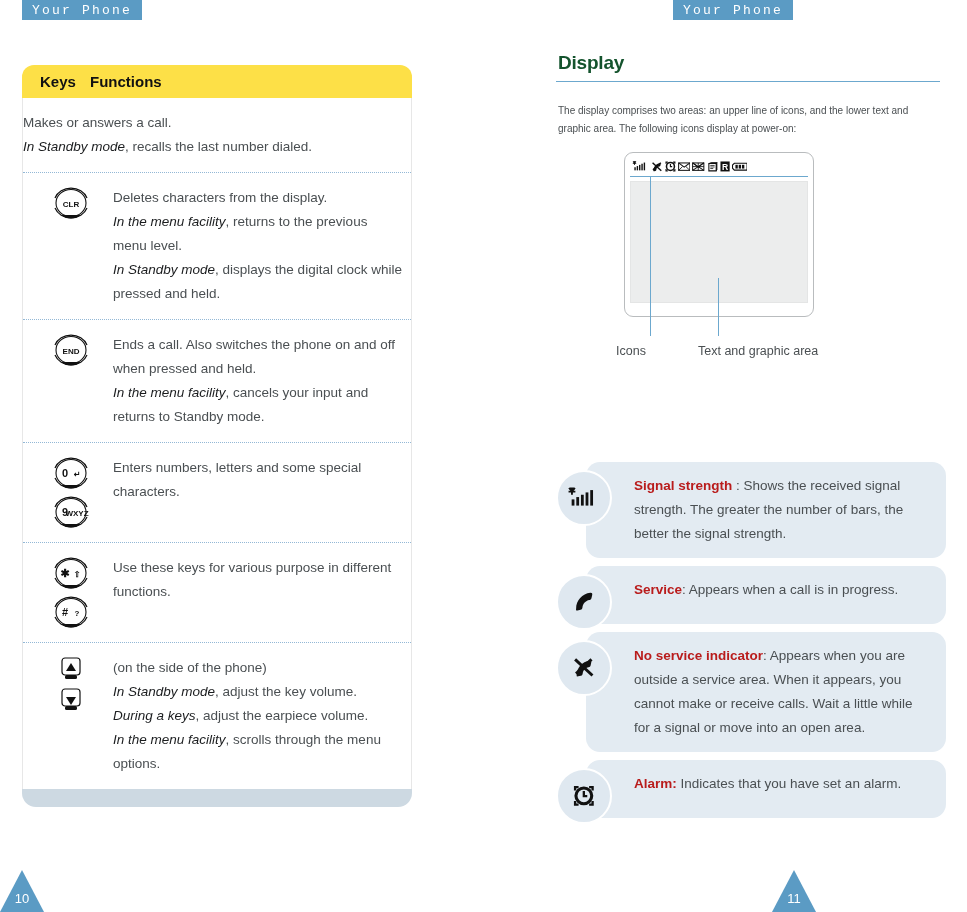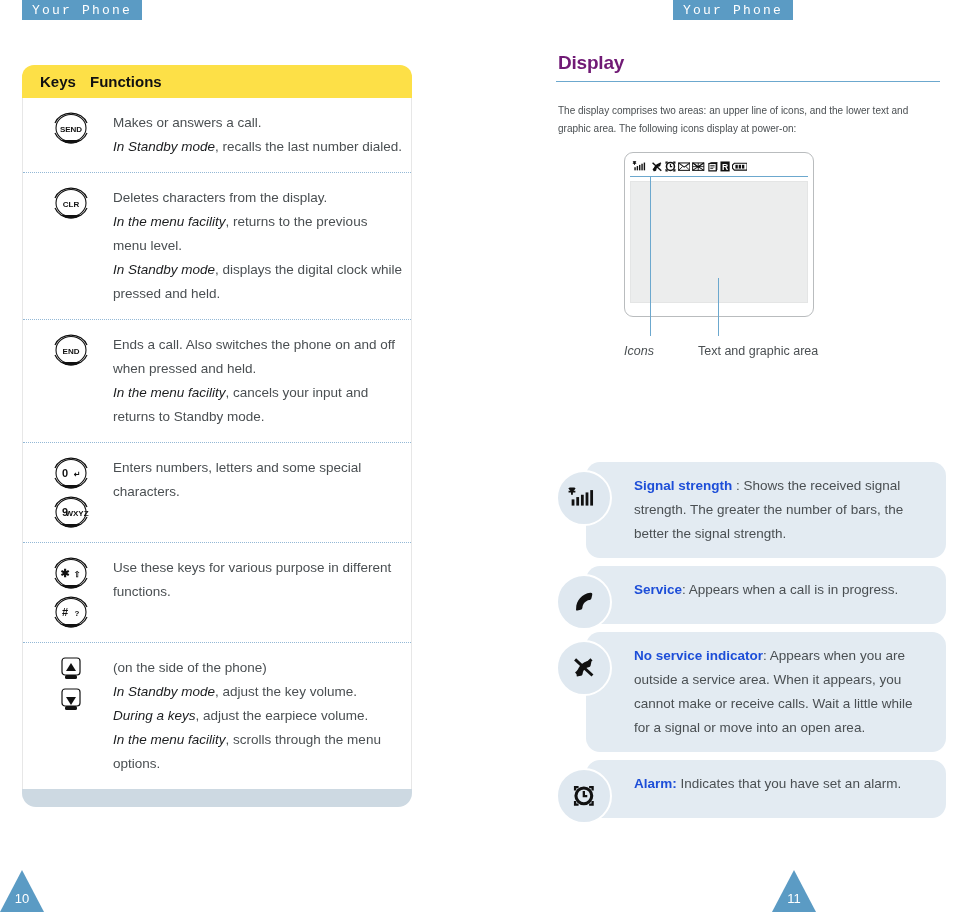--- a/index.html
+++ b/index.html
@@ -109,21 +109,21 @@
   
   .keybtn { position: relative; width: 46px; height: 34px; }
   .keybtn svg { display: block; }
   .sidekey { width: 22px; height: 26px; }
 
   
   .rcol { position: absolute; left: 556px; top: 52px; width: 390px; }
   .sec-title {
     font-size: 19px;
     font-weight: bold;
-    color: #701a75;
+    color: #14532d;
     letter-spacing: -0.2px;
     margin: 0 0 7px 2px;
   }
   .sec-rule { height: 1px; background: #6ca8ce; width: 384px; margin-bottom: 20px; }
   .body-p {
     font-size: 10px;
     line-height: 1.82;
     color: #4a4f52;
     margin: 0 0 14px 2px;
     width: 370px;
@@ -161,21 +161,21 @@
     background: #6ca8ce;
   }
   .leader.icons { left: 94px; top: 24px; height: 160px; }
   .leader.textarea { left: 162px; top: 126px; height: 58px; }
   .fig-label {
     position: absolute;
     font-size: 12.5px;
     color: #4a4f52;
     top: 192px;
   }
-  .fig-label.icons { left: 68px; font-style: italic; }
+  .fig-label.icons { left: 60px; }
   .fig-label.textarea { left: 142px; }
 
   
   .legend { position: absolute; left: 556px; top: 462px; width: 390px; }
   .lg-card {
     position: relative;
     margin-bottom: 8px;
     padding-left: 30px;
   }
   .lg-bubble {
@@ -194,52 +194,41 @@
     display: flex;
     align-items: center;
     justify-content: center;
   }
   .lg-badge svg { display: block; }
   .lg-text {
     font-size: 13.5px;
     line-height: 1.78;
     color: #4a4f52;
   }
-  .lg-text b { font-weight: bold; color: #1d4ed8; }
+  .lg-text b { font-weight: bold; color: #b91c1c; }
 </style>
 </head>
 <body>
 
 <div class="page">
 
   <div class="runhead left">
     <span>Your Phone</span>
   </div>
   <div class="runhead right">
     <span>Your Phone</span>
   </div>
 
   <div class="keytable">
     <div class="kt-head">
       <div class="c1">Keys</div>
       <div class="c2">Functions</div>
     </div>
     <div class="kt-body" id="kt-body">
         <div class="kt-row">
-          <div class="kt-keycell">
-            <span class="keybtn">
-              <svg xmlns="http://www.w3.org/2000/svg" width="46" height="34" viewBox="0 0 46 34">
-                <ellipse cx="23" cy="17" rx="15" ry="13.5" fill="none" stroke="#111" stroke-width="1.1"></ellipse>
-                <path d="M7 12 A17 15 0 0 1 39 12" fill="none" stroke="#111" stroke-width="1.2"></path>
-                <path d="M7 22 A17 15 0 0 0 39 22" fill="none" stroke="#111" stroke-width="1.2"></path>
-                <path d="M14 29 A11 7 0 0 0 32 29" fill="#111" stroke="#111" stroke-width="1"></path>
-                <text x="23" y="20.5" font-family="Liberation Sans, sans-serif" font-size="8" font-weight="bold" text-anchor="middle" fill="#111">SEND</text>
-              </svg>
-            </span>
-          </div>
           <div class="kt-desc">
             <div><span>Makes or answers a call.</span></div>
             <div><b>In Standby mode</b><span>, recalls the last number dialed.</span></div>
           </div>
         </div>
         <div class="kt-row">
           <div class="kt-keycell">
             <span class="keybtn">
               <svg xmlns="http://www.w3.org/2000/svg" width="46" height="34" viewBox="0 0 46 34">
                 <ellipse cx="23" cy="17" rx="15" ry="13.5" fill="none" stroke="#111" stroke-width="1.1"></ellipse>

